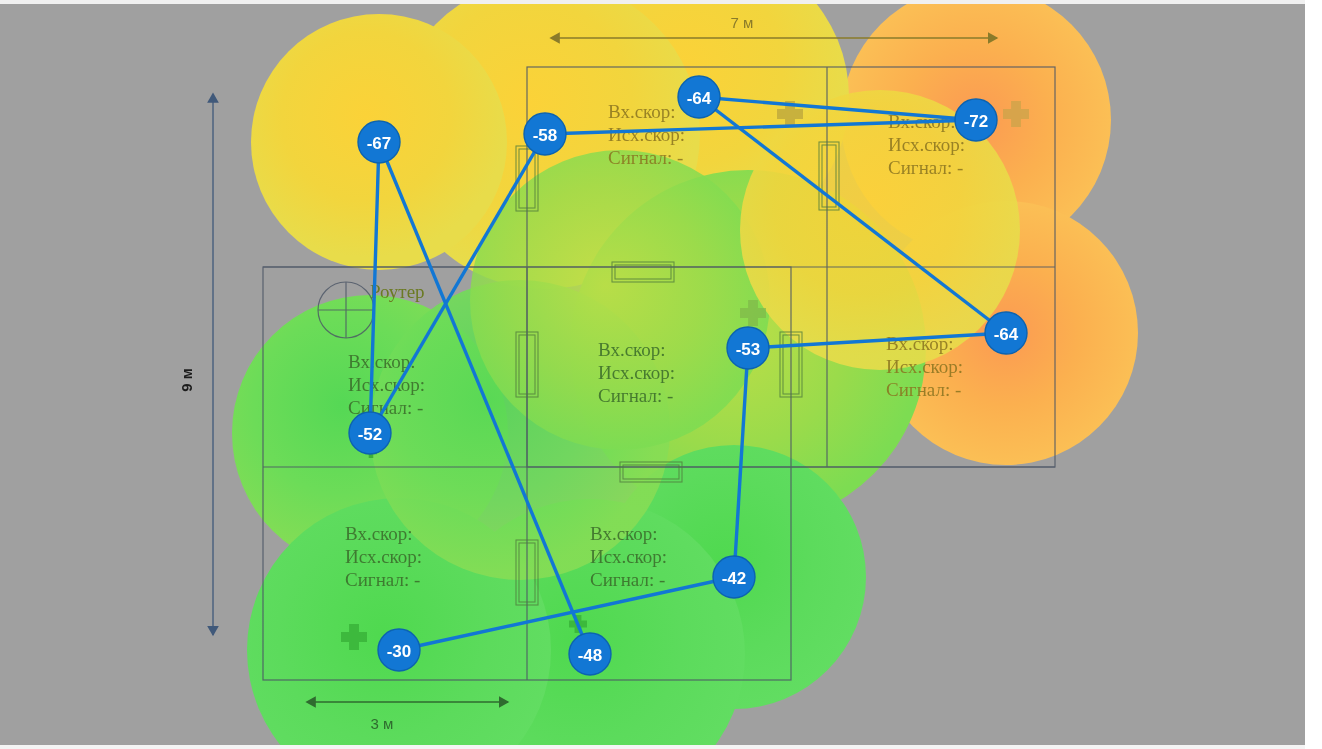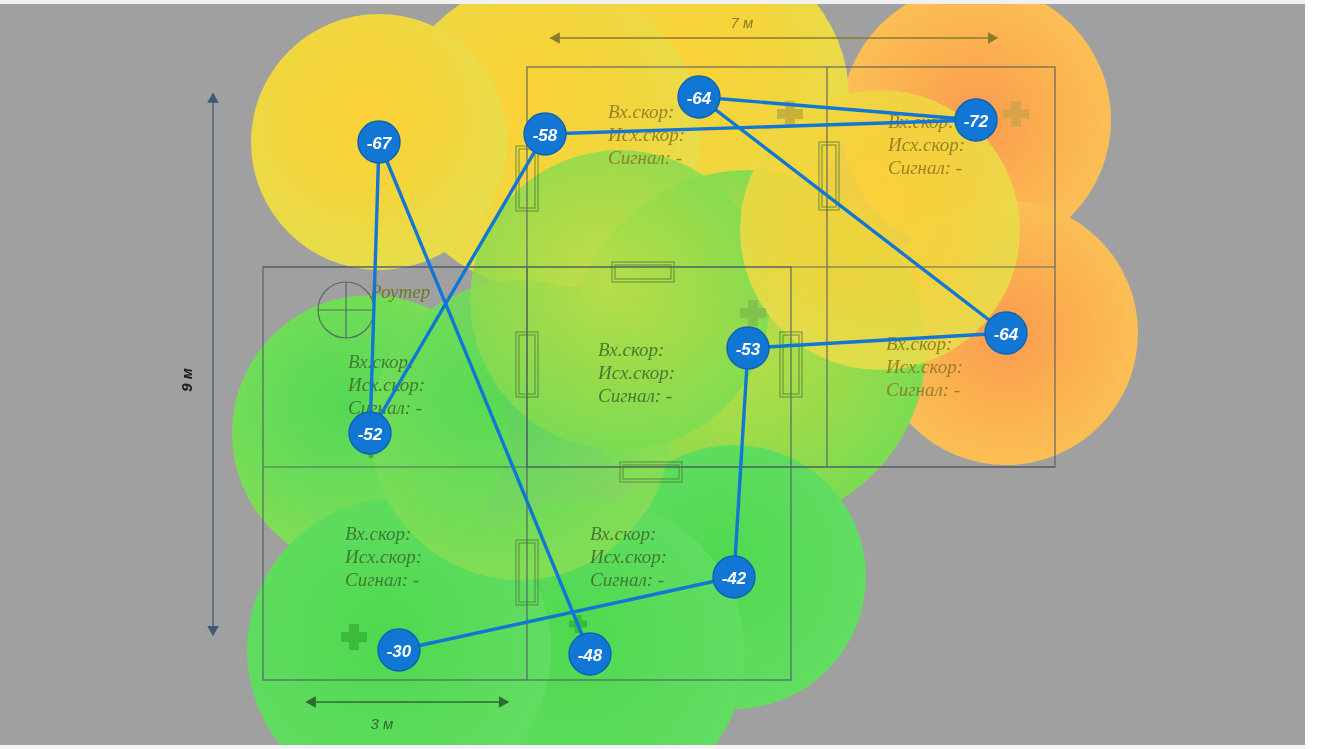--- a/index.html
+++ b/index.html
@@ -7,21 +7,20 @@
     padding: 0;
     background: #ffffff;
   }
   #stage {
     position: relative;
     width: 1322px;
     height: 749px;
     overflow: hidden;
     background: #a0a0a0;
     font-family: "Liberation Sans", sans-serif;
-    font-style: italic;
   }
   #canvas-bg {
     position: absolute;
     left: 0; top: 0;
     width: 1322px;
     height: 749px;
     background: #a0a0a0;
   }
   #right-gutter {
     position: absolute;

